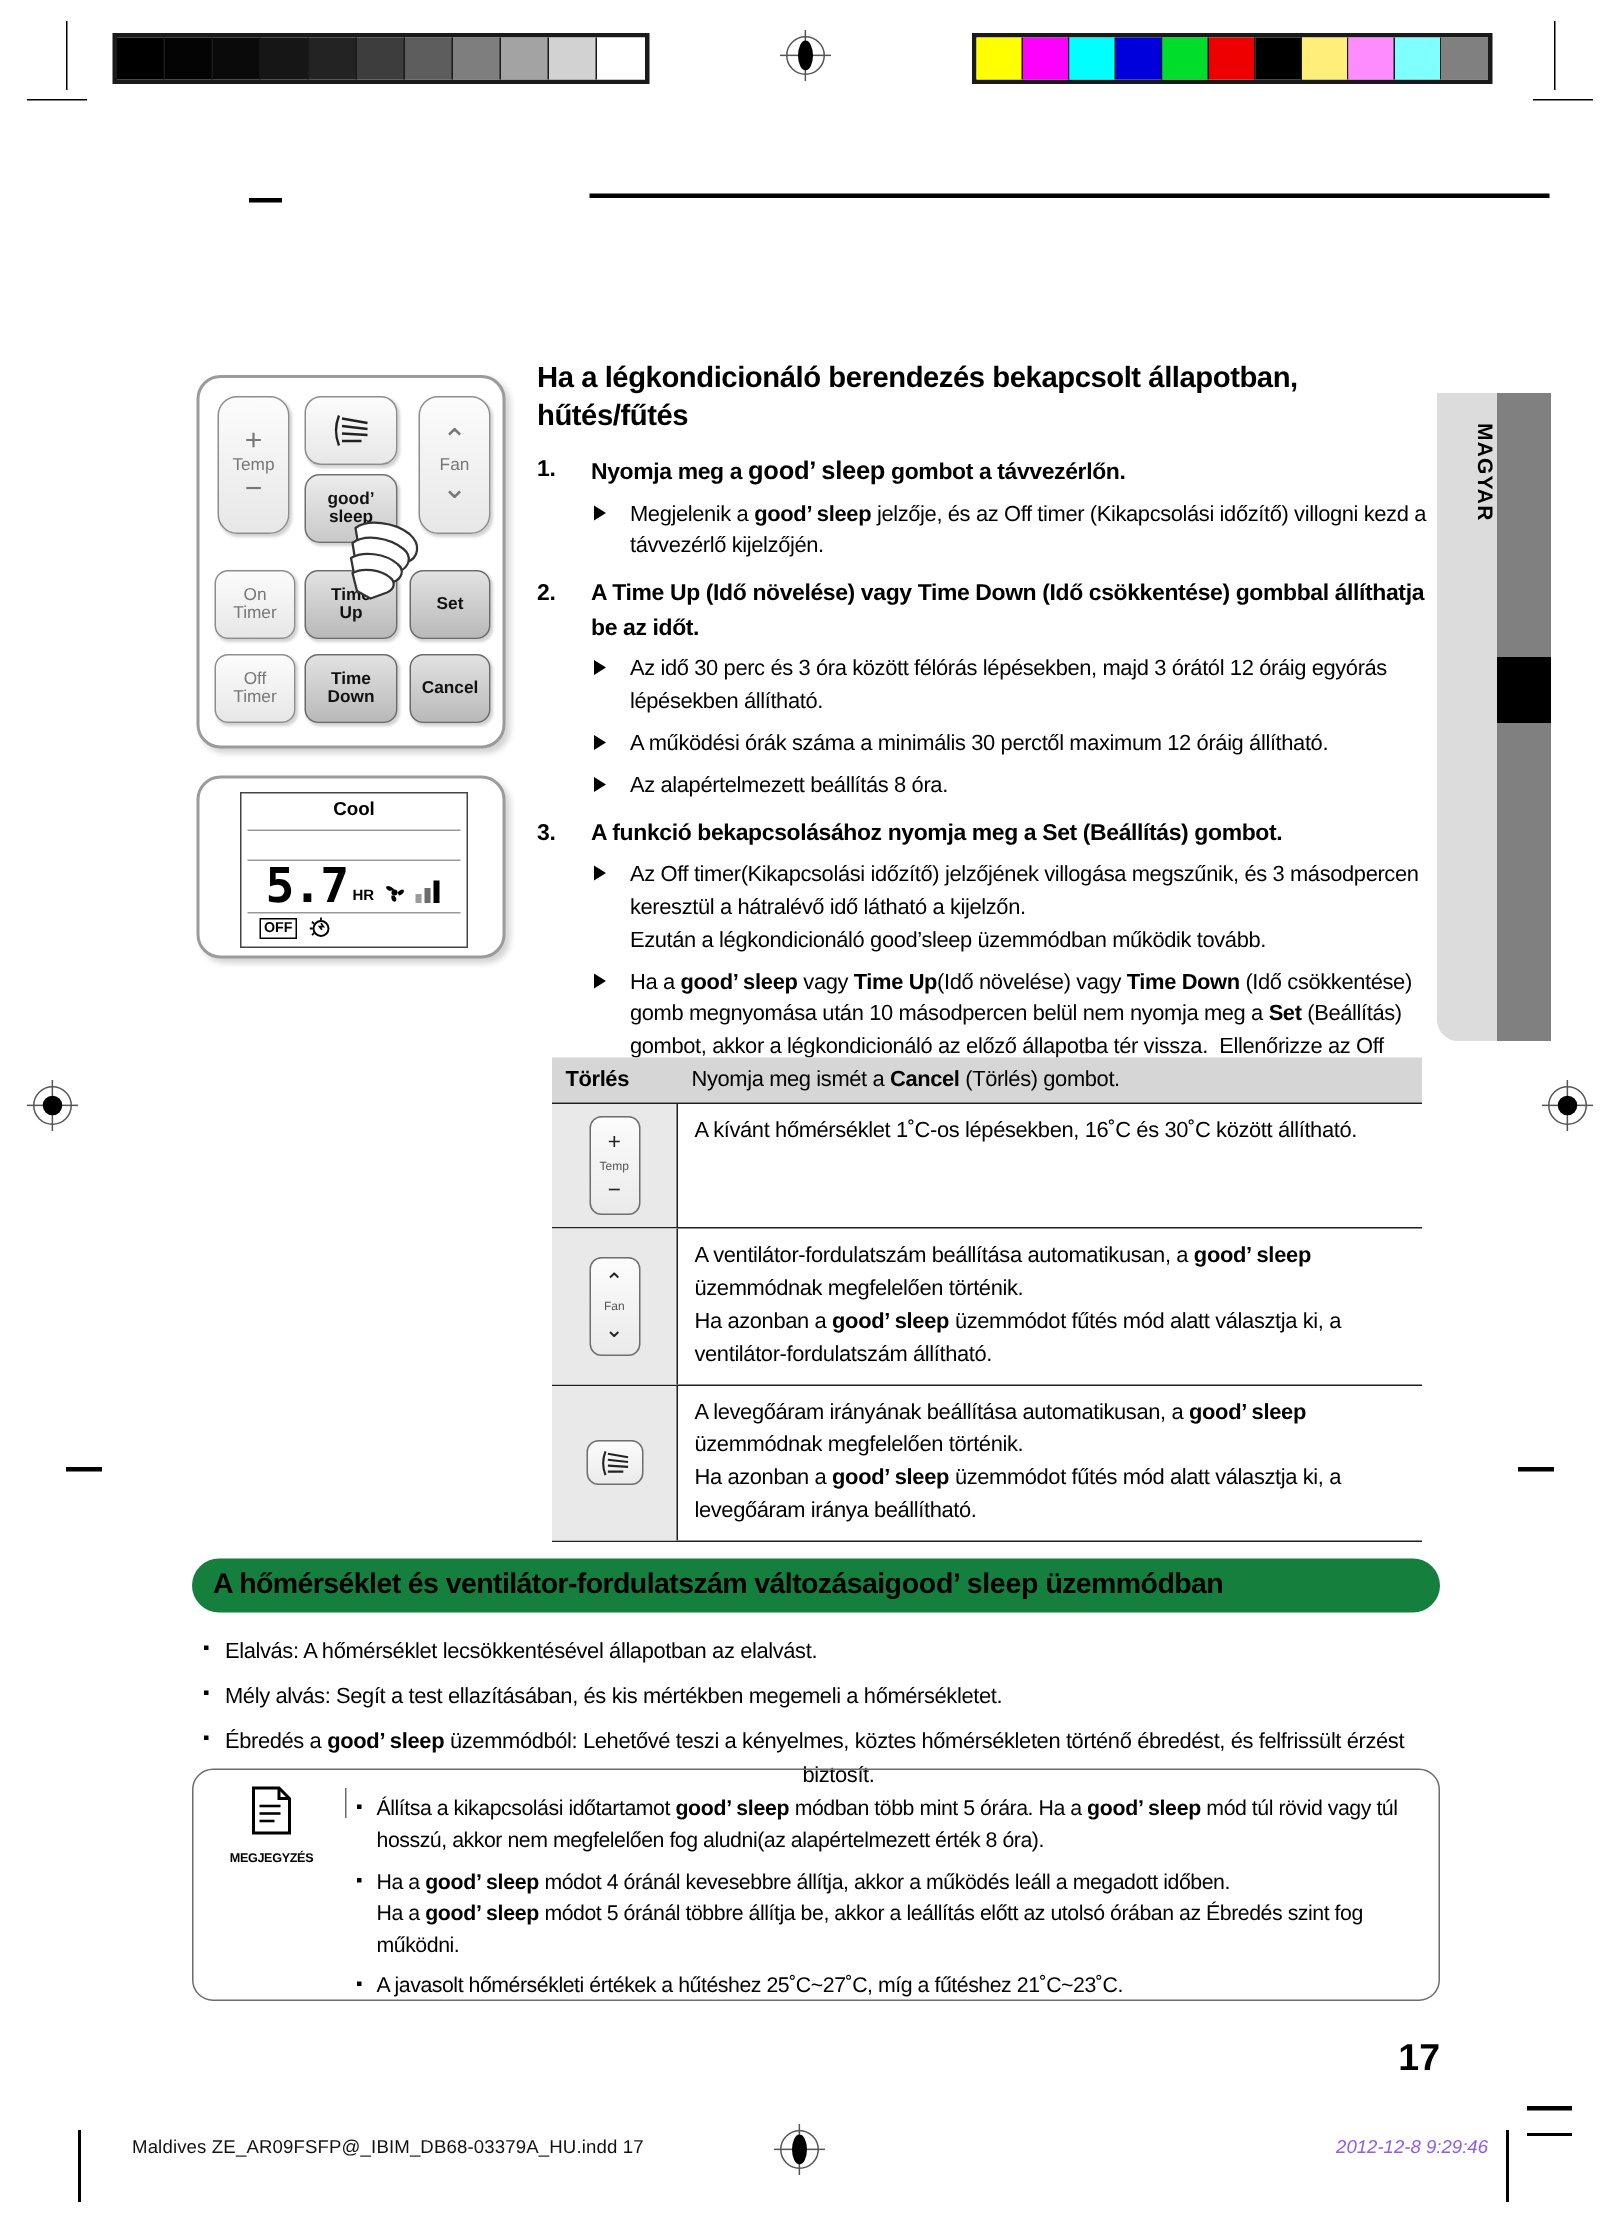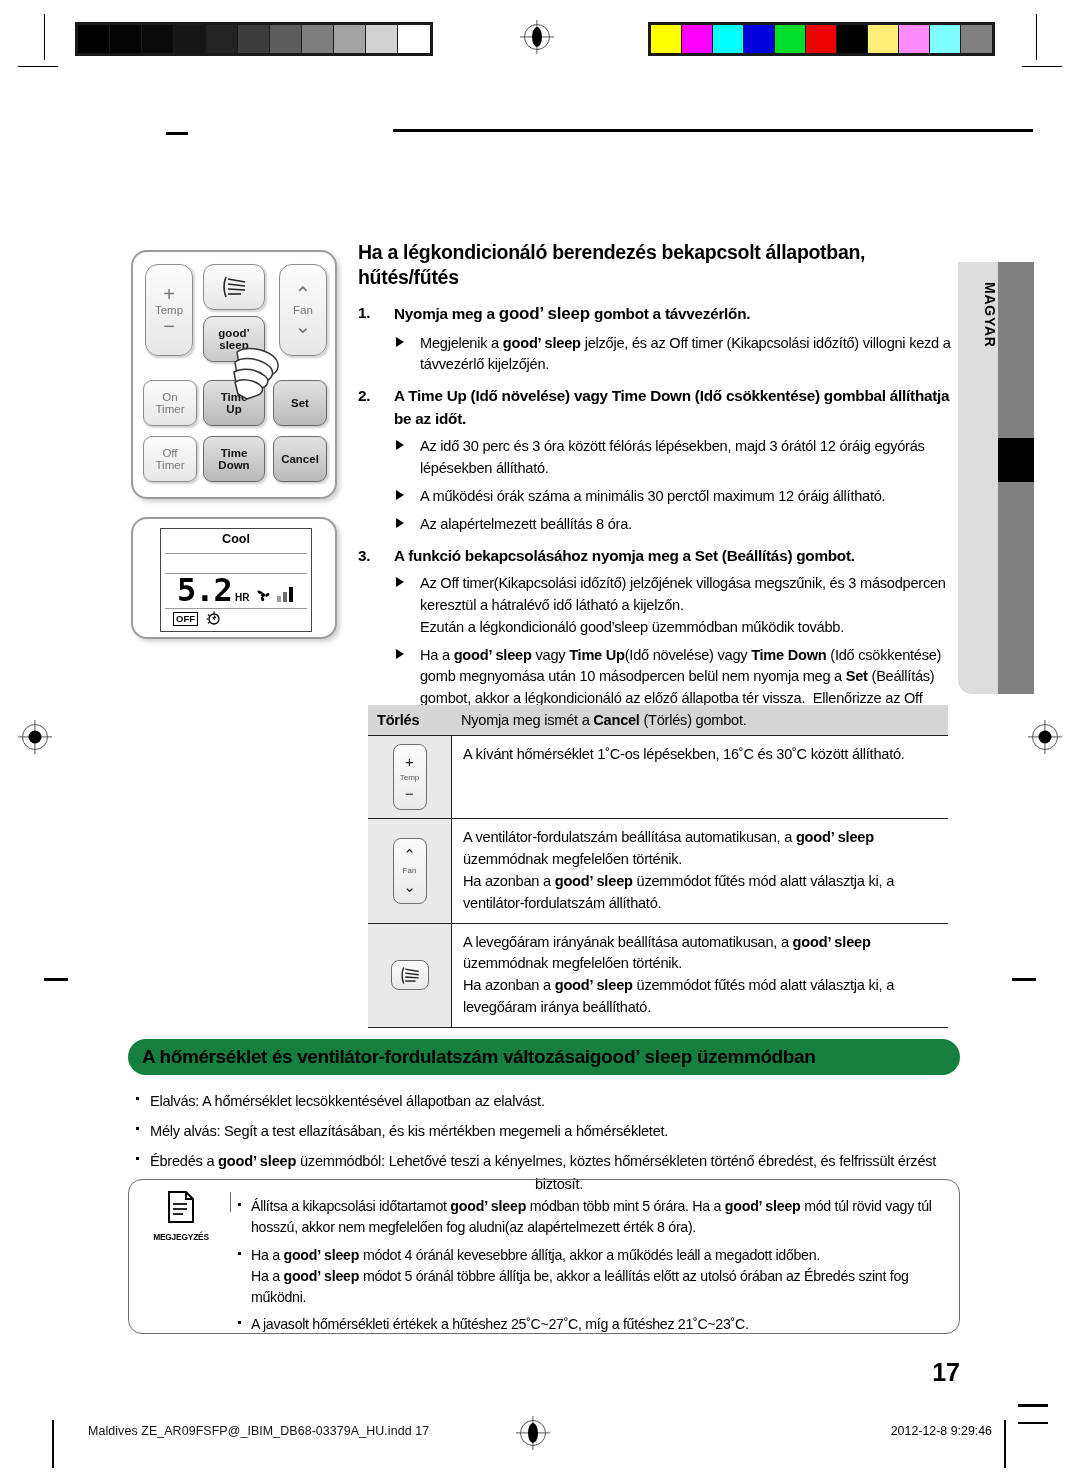--- a/index.html
+++ b/index.html
@@ -157,21 +157,21 @@
   .note-sep { position:absolute; left:101px; top:12px; width:1.4px; height:20px; background:#6d6d6d; }
   .note-list { position:absolute; left:104px; top:10px; width:712px; }
   .nl { position:relative; padding-left:18px; font-size:14.2px; line-height:1.5;
         letter-spacing:-0.3px; margin-top:6px; }
   .nl .d { position:absolute; left:5px; top:7px; width:3px; height:3px; background:#000; }
 
   
   .pageno { position:absolute; right:120px; top:1358px; font-size:25px; font-weight:bold; }
   .foot-l { position:absolute; left:88px; top:1424px; font-size:12.4px;
             font-family:"Liberation Sans", sans-serif; letter-spacing:0.1px; color:#111; }
-  .foot-r { position:absolute; right:88px; top:1424px; font-size:12.4px; color:#000000; }
+  .foot-r { position:absolute; right:88px; top:1424px; font-size:12.4px; color:#8b5cf6;font-style:italic; }
   .foot-reg { position:absolute; left:520px; top:1420px; }
   .side-dash { position:absolute; background:#000; }
 </style>
 </head>
 <body>
 
 <div class="page">
 
   <div class="calib-wrap">
     <div class="crop-v" style="left:44px;  top:14px;  height:46px;"></div>
@@ -286,21 +286,21 @@
       </g>
     </svg>
   </div>
 
   <div class="lcd-outer">
     <div class="lcd">
       <div class="lcd-mode">Cool</div>
       <div class="lcd-hr1"></div>
       <div class="lcd-hr2"></div>
       <div class="lcd-hr3"></div>
-      <div class="lcd-num">5.2</div>
+      <div class="lcd-num">5.7</div>
       <div class="lcd-hrlbl">HR</div>
       <svg class="lcd-fan" width="18" height="18" viewBox="0 0 18 18">
         <circle cx="9" cy="9" r="2" fill="#000"></circle>
         <path d="M9 7 C4 2, 1 6, 6 8 Z" fill="#000"></path>
         <path d="M11 9 C16 4, 17 10, 12 11 Z" fill="#000"></path>
         <path d="M9 11 C13 16, 6 17, 7 11 Z" fill="#000"></path>
       </svg>
       <div class="lcd-bars">
         <i style="height:6px; background:#9b9b9b;"></i>
         <i style="height:10px; background:#6b6b6b;"></i>

